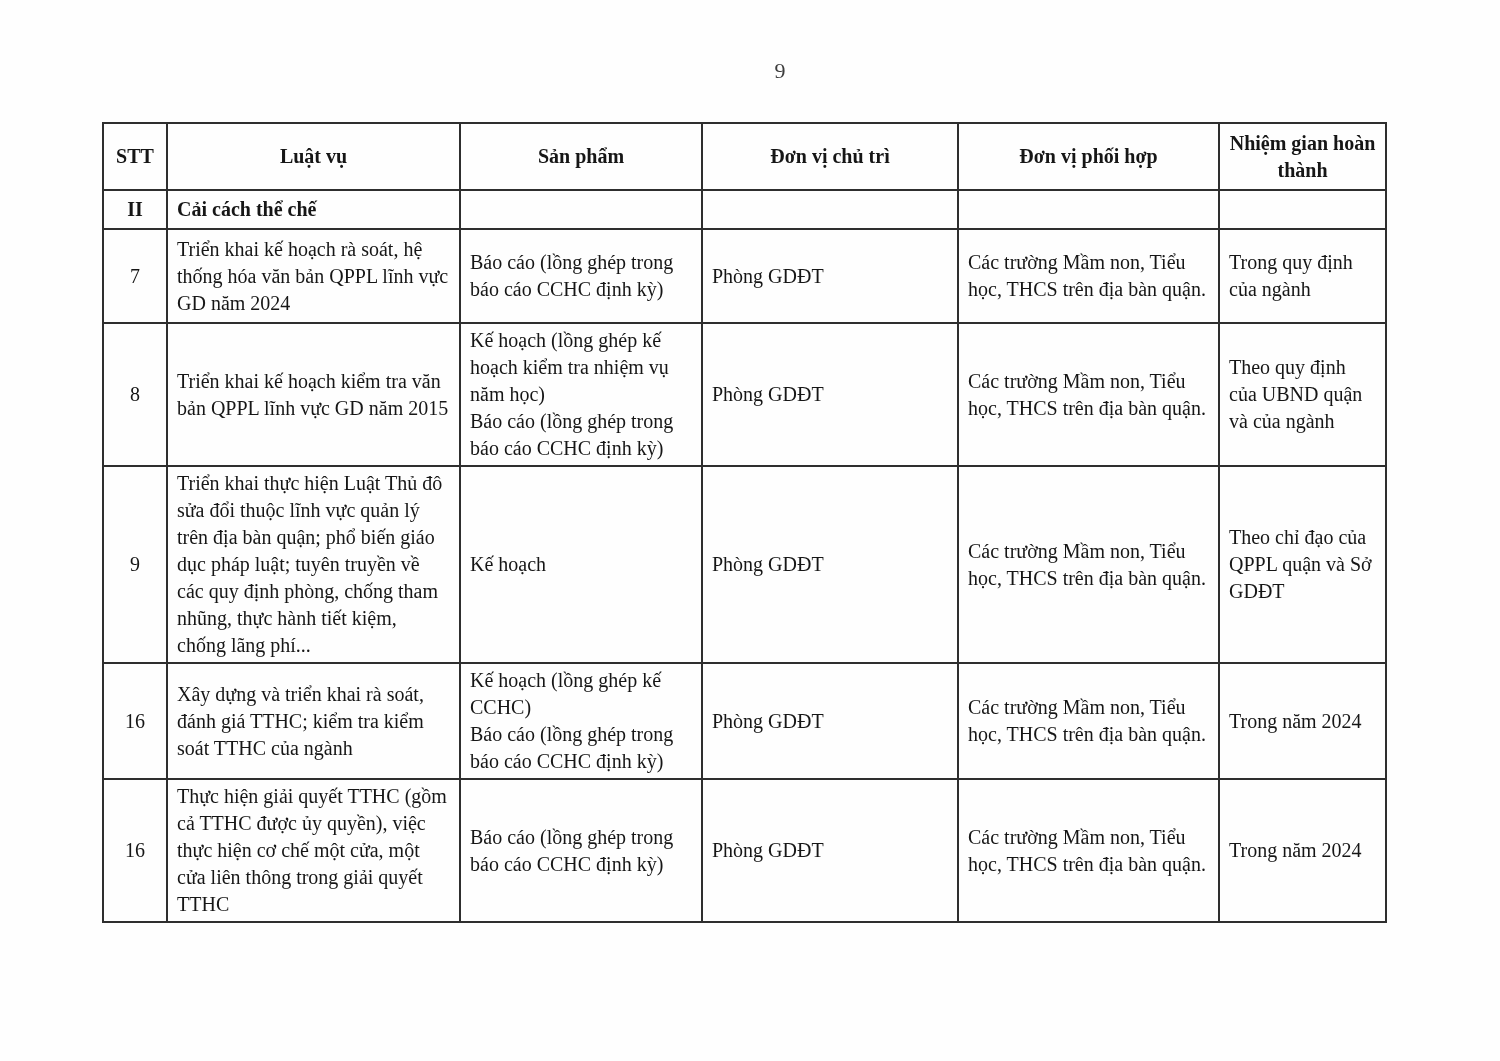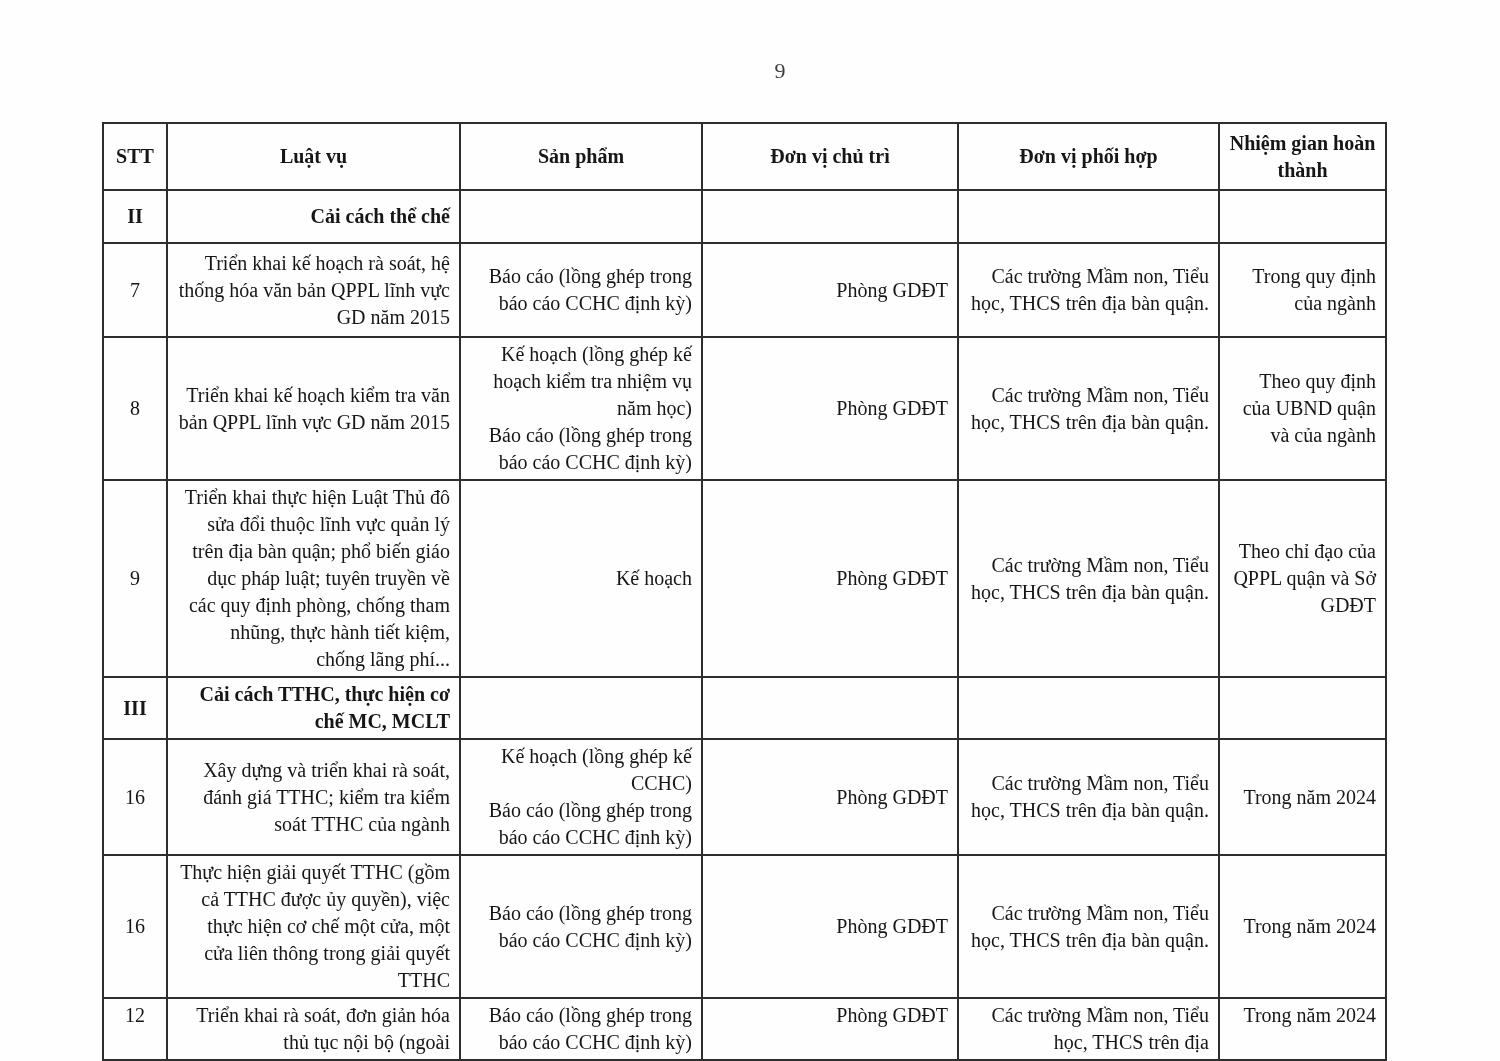--- a/index.html
+++ b/index.html
@@ -42,21 +42,21 @@
     vertical-align: middle;
     overflow: hidden;
   }
   table.doc-table th {
     font-weight: bold;
     text-align: center;
     padding: 4px 6px;
   }
   table.doc-table td {
     padding: 3px 9px;
-    text-align: right;
+    text-align: left;
     white-space: pre-line;
   }
   table.doc-table td.c-stt {
     text-align: center;
     padding: 3px 2px;
   }
   tr.section td {
     font-weight: bold;
   }
   tr.clipped td {
@@ -83,31 +83,31 @@
       <tr style="height:67px">
         <th>STT</th>
         <th>Luật vụ</th>
         <th>Sản phẩm</th>
         <th>Đơn vị chủ trì</th>
         <th>Đơn vị phối hợp</th>
         <th>Nhiệm gian hoàn thành</th>
       </tr>
     </thead>
     <tbody>
-      <tr class="section" style="height:53px">
+      <tr class="section" style="height:39px">
         <td class="c-stt">II</td>
         <td>Cải cách thể chế</td>
         <td></td>
         <td></td>
         <td></td>
         <td></td>
       </tr>
       <tr style="height:94px">
         <td class="c-stt">7</td>
-        <td>Triển khai kế hoạch rà soát, hệ thống hóa văn bản QPPL lĩnh vực GD năm 2015</td>
+        <td>Triển khai kế hoạch rà soát, hệ thống hóa văn bản QPPL lĩnh vực GD năm 2024</td>
         <td>Báo cáo (lồng ghép trong báo cáo CCHC định kỳ)</td>
         <td>Phòng GDĐT</td>
         <td>Các trường Mầm non, Tiểu học, THCS trên địa bàn quận.</td>
         <td>Trong quy định của ngành</td>
       </tr>
       <tr style="height:123px">
         <td class="c-stt">8</td>
         <td>Triển khai kế hoạch kiểm tra văn bản QPPL lĩnh vực GD năm 2015</td>
         <td>Kế hoạch (lồng ghép kế hoạch kiểm tra nhiệm vụ năm học)
 Báo cáo (lồng ghép trong báo cáo CCHC định kỳ)</td>
@@ -116,49 +116,33 @@
         <td>Theo quy định của UBND quận và của ngành</td>
       </tr>
       <tr style="height:178px">
         <td class="c-stt">9</td>
         <td>Triển khai thực hiện Luật Thủ đô sửa đổi thuộc lĩnh vực quản lý trên địa bàn quận; phổ biến giáo dục pháp luật; tuyên truyền về các quy định phòng, chống tham nhũng, thực hành tiết kiệm, chống lãng phí...</td>
         <td>Kế hoạch</td>
         <td>Phòng GDĐT</td>
         <td>Các trường Mầm non, Tiểu học, THCS trên địa bàn quận.</td>
         <td>Theo chỉ đạo của QPPL quận và Sở GDĐT</td>
       </tr>
-      <tr class="section" style="height:44px">
-        <td class="c-stt">III</td>
-        <td>Cải cách TTHC, thực hiện cơ chế MC, MCLT</td>
-        <td></td>
-        <td></td>
-        <td></td>
-        <td></td>
-      </tr>
       <tr style="height:101px">
         <td class="c-stt">16</td>
         <td>Xây dựng và triển khai rà soát, đánh giá TTHC; kiểm tra kiểm soát TTHC của ngành</td>
         <td>Kế hoạch (lồng ghép kế CCHC)
 Báo cáo (lồng ghép trong báo cáo CCHC định kỳ)</td>
         <td>Phòng GDĐT</td>
         <td>Các trường Mầm non, Tiểu học, THCS trên địa bàn quận.</td>
         <td>Trong năm 2024</td>
       </tr>
       <tr style="height:125px">
         <td class="c-stt">16</td>
         <td>Thực hiện giải quyết TTHC (gồm cả TTHC được ủy quyền), việc thực hiện cơ chế một cửa, một cửa liên thông trong giải quyết TTHC</td>
         <td>Báo cáo (lồng ghép trong báo cáo CCHC định kỳ)</td>
         <td>Phòng GDĐT</td>
         <td>Các trường Mầm non, Tiểu học, THCS trên địa bàn quận.</td>
         <td>Trong năm 2024</td>
       </tr>
-      <tr class="clipped" style="height:60px">
-        <td class="c-stt">12</td>
-        <td>Triển khai rà soát, đơn giản hóa thủ tục nội bộ (ngoài</td>
-        <td>Báo cáo (lồng ghép trong báo cáo CCHC định kỳ)</td>
-        <td>Phòng GDĐT</td>
-        <td>Các trường Mầm non, Tiểu học, THCS trên địa</td>
-        <td>Trong năm 2024</td>
-      </tr>
     </tbody>
   </table>
 
 </div>
 
 </body></html>

